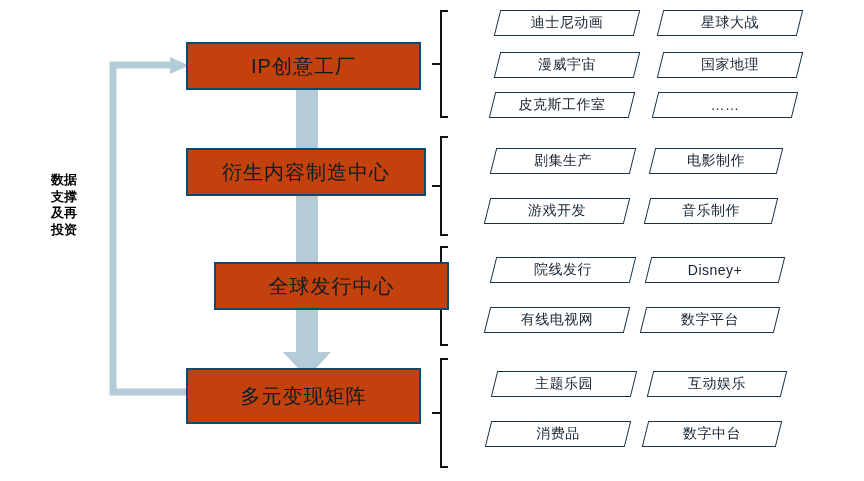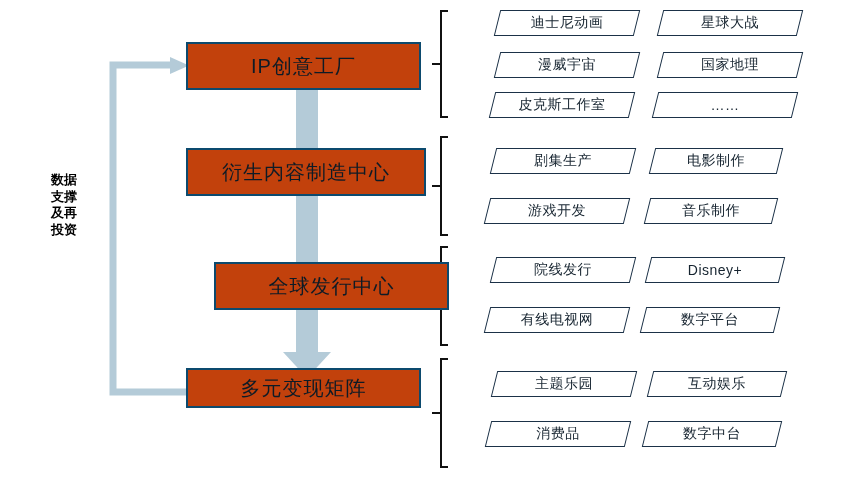--- a/index.html
+++ b/index.html
@@ -212,21 +212,21 @@
   <div class="tag" style="left:648px; top:257px; width:134px;">
     <span class="tag-label">Disney+</span>
   </div>
   <div class="tag" style="left:487px; top:307px; width:140px;">
     <span class="tag-label">有线电视网</span>
   </div>
   <div class="tag" style="left:643px; top:307px; width:134px;">
     <span class="tag-label">数字平台</span>
   </div>
 
-  <div class="stage-box" style="left:186px; top:368px; width:235px; height:40px;">
+  <div class="stage-box" style="left:186px; top:368px; width:235px; height:56px;">
     <span>多元变现矩阵</span>
   </div>
   <div class="brace" style="left:432px; top:358px; width:18px; height:110px;">
     <div class="bar"></div>
     <div class="cap-top"></div>
     <div class="cap-bot"></div>
     <div class="stem"></div>
   </div>
 
   <div class="tag" style="left:494px; top:371px; width:140px;">

